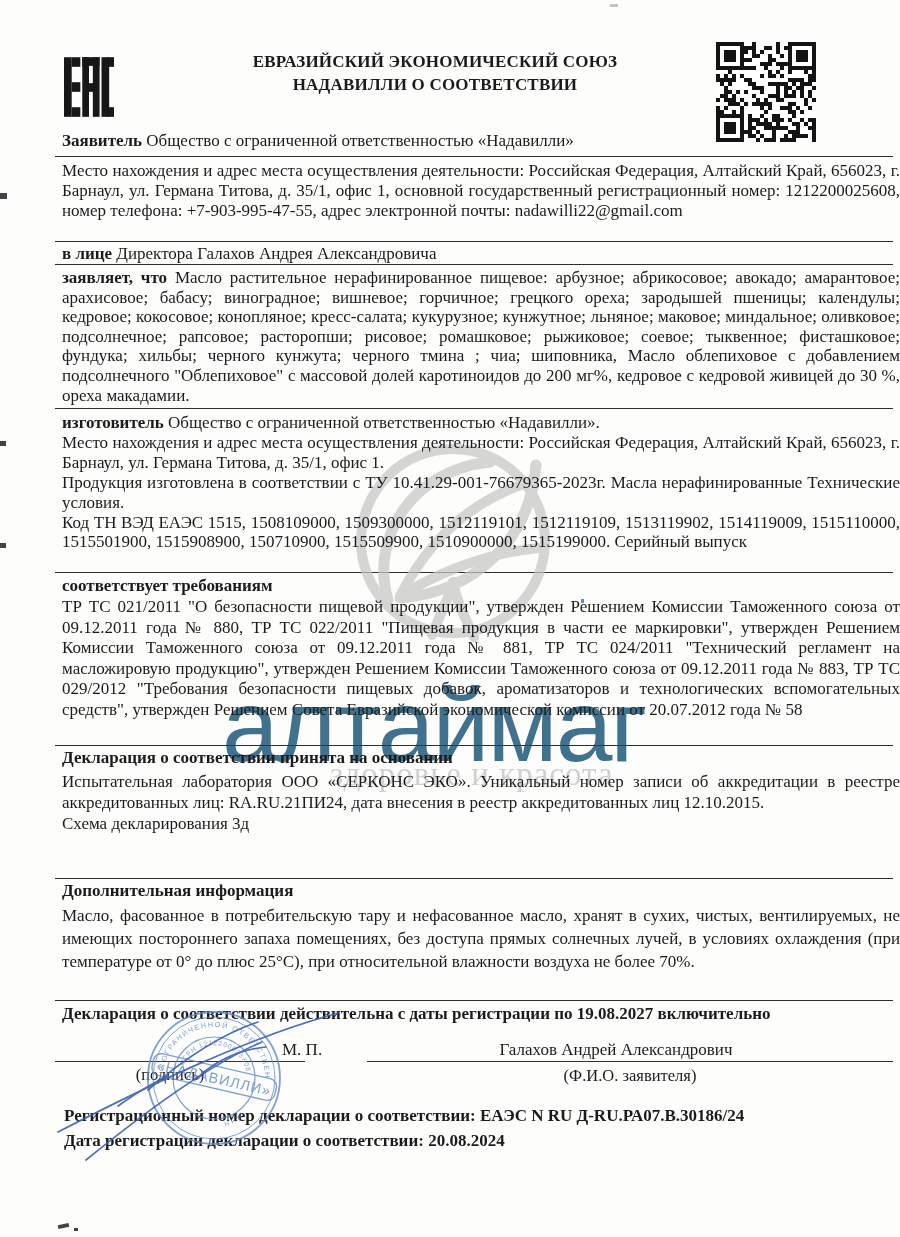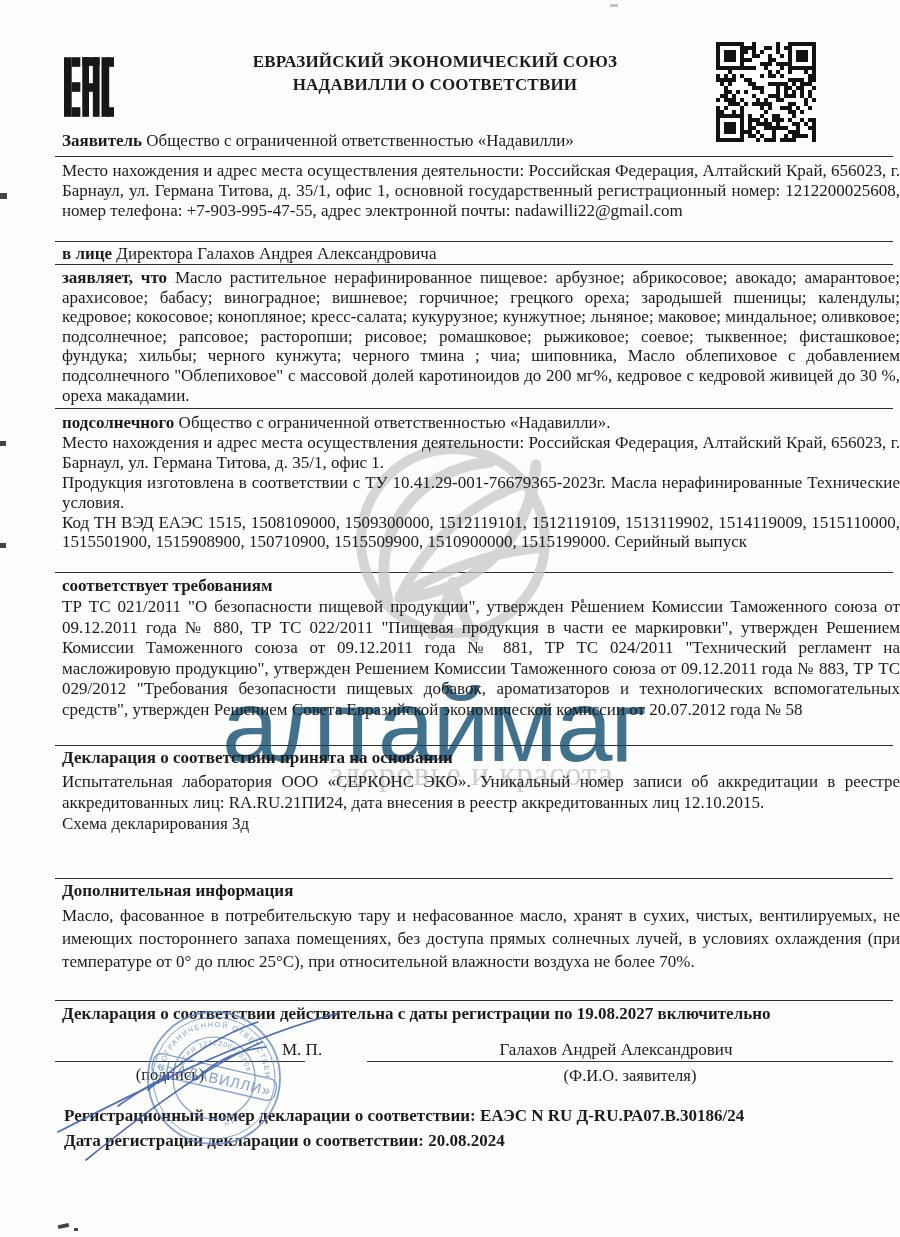--- a/index.html
+++ b/index.html
@@ -408,21 +408,21 @@
   </div>
   <div class="rule" style="top:264px"></div>
 
   <div class="abs content txt jst declares layer-text">
     <span class="b">заявляет, что</span>
     <span>Масло растительное нерафинированное пищевое: арбузное; абрикосовое; авокадо; амарантовое; арахисовое; бабасу; виноградное; вишневое;  горчичное; грецкого ореха; зародышей пшеницы; календулы; кедровое; кокосовое; конопляное; кресс-салата; кукурузное; кунжутное; льняное; маковое; миндальное; оливковое; подсолнечное; рапсовое; расторопши; рисовое; ромашковое; рыжиковое; соевое; тыквенное; фисташковое; фундука; хильбы; черного кунжута; черного тмина ; чиа; шиповника, Масло облепиховое с добавлением подсолнечного "Облепиховое" с массовой долей каротиноидов до 200 мг%,  кедровое с кедровой живицей до 30 %,  ореха макадамии.</span>
   </div>
   <div class="rule" style="top:408px"></div>
 
   <div class="abs content txt jst manuf layer-text">
-    <p><span class="b">подсолнечного</span> <span>Общество с ограниченной ответственностью «Надавилли».</span></p>
+    <p><span class="b">изготовитель</span> <span>Общество с ограниченной ответственностью «Надавилли».</span></p>
     <p>Место нахождения и адрес места осуществления деятельности: Российская Федерация, Алтайский Край, 656023, г. Барнаул, ул. Германа Титова, д. 35/1, офис 1.</p>
     <p>Продукция изготовлена в соответствии с ТУ 10.41.29-001-76679365-2023г. Масла нерафинированные Технические условия.</p>
     <p>Код ТН ВЭД ЕАЭС 1515, 1508109000, 1509300000, 1512119101, 1512119109, 1513119902, 1514119009, 1515110000, 1515501900, 1515908900, 150710900, 1515509900, 1510900000, 1515199000. Серийный выпуск</p>
   </div>
   <div class="rule" style="top:572px"></div>
 
   <div class="abs content heading layer-text" style="top:576px">соответствует требованиям</div>
   <div class="abs content txt jst tr-block layer-text">ТР ТС 021/2011 "О безопасности пищевой продукции", утвержден Решением Комиссии Таможенного союза от 09.12.2011 года № 880, ТР ТС 022/2011 "Пищевая продукция в части ее маркировки", утвержден Решением Комиссии Таможенного союза от 09.12.2011 года № 881, ТР ТС 024/2011 "Технический регламент на масложировую продукцию", утвержден Решением Комиссии Таможенного союза от 09.12.2011 года № 883, ТР ТС 029/2012 "Требования безопасности пищевых добавок,  ароматизаторов и технологических вспомогательных средств", утвержден Решением Совета Евразийской экономической комиссии от 20.07.2012 года № 58</div>
   <div class="rule" style="top:745px"></div>
 

